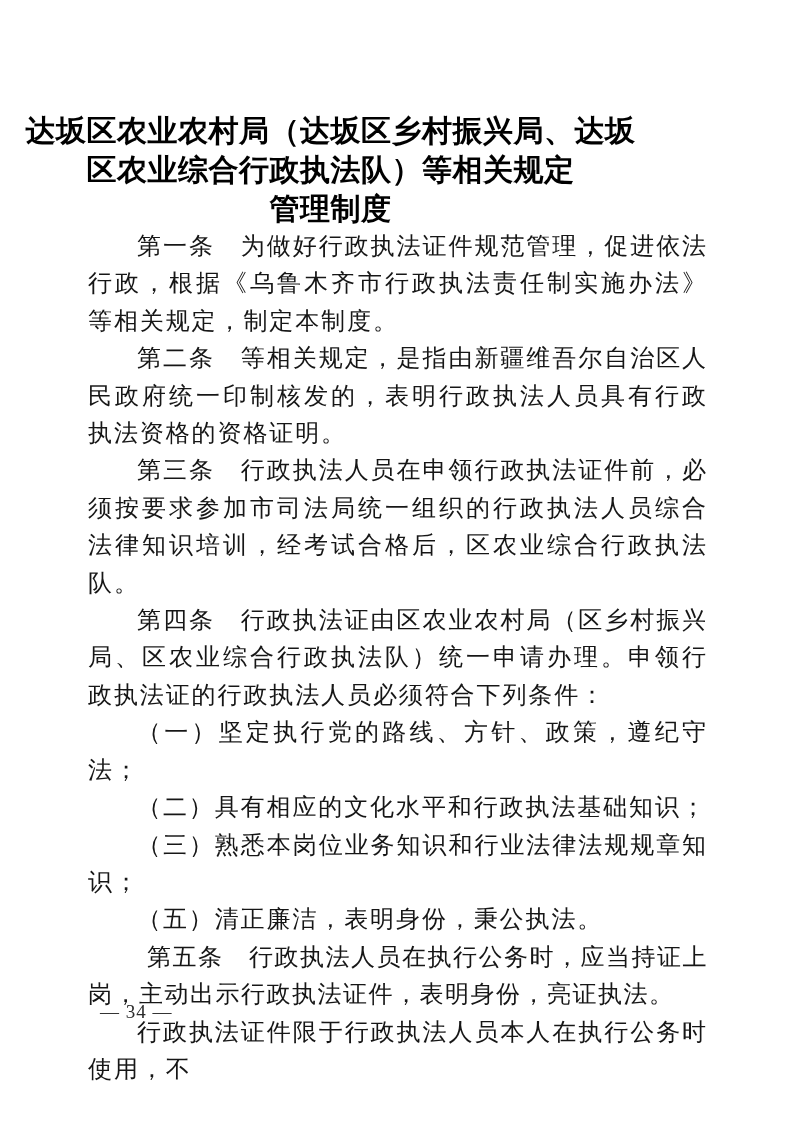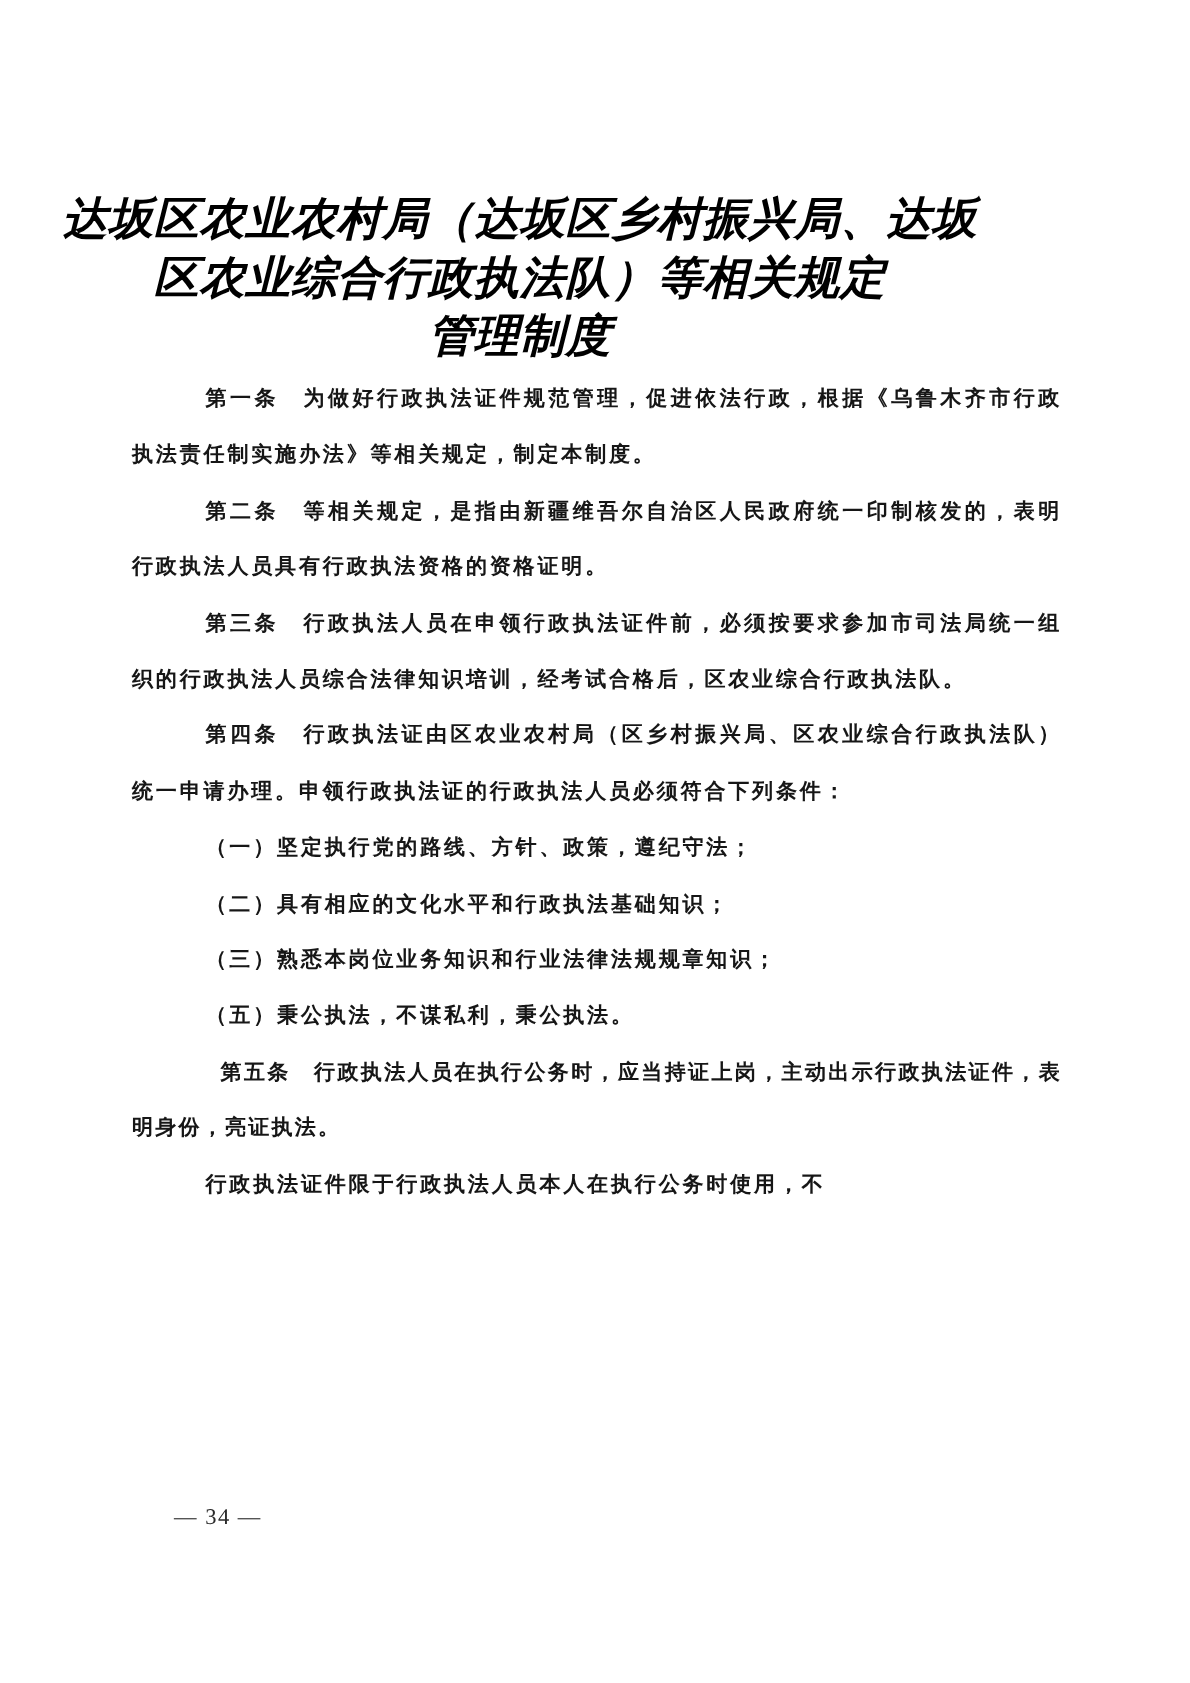--- a/index.html
+++ b/index.html
@@ -18,58 +18,56 @@
   .page {
     position: absolute;
     inset: 0;
     background: #ffffff;
   }
   .doc-title {
     position: absolute;
     top: 111px;
     left: 0;
     width: 661px;
-    margin: 16px;
+    margin: 0;
     text-align: center;
     font-size: 30px;
     line-height: 39px;
     font-weight: bold;
     letter-spacing: 0.5px;
     color: #000000;
-    font-style: italic;
   }
   .doc-title .title-line {
     display: block;
   }
   .doc-body {
     position: absolute;
-    top: 248px;
+    top: 228px;
     left: 88px;
     width: 620px;
-    font-size: 14px;
+    font-size: 24px;
     line-height: 37.4px;
     letter-spacing: 1.9px;
     color: #161616;
-    font-weight: bold;
   }
   .doc-body p.para {
     margin: 0;
     padding: 0;
     text-align: justify;
     text-indent: 49px;
   }
   .doc-body p.para.deep-indent {
     text-indent: 59px;
     letter-spacing: 1.5px;
   }
   .page-footer {
     position: absolute;
     top: 1002px;
-    left: 116px;
-    font-size: 15px;
+    left: 100px;
+    font-size: 19px;
     letter-spacing: 1px;
     color: #2a2a2a;
     line-height: 20px;
   }
 </style>
 </head>
 <body>
 
 <div class="page">
 
@@ -80,20 +78,20 @@
   </h1>
 
   <div class="doc-body">
     <p class="para">第一条　为做好行政执法证件规范管理，促进依法行政，根据《乌鲁木齐市行政执法责任制实施办法》等相关规定，制定本制度。</p>
     <p class="para">第二条　等相关规定，是指由新疆维吾尔自治区人民政府统一印制核发的，表明行政执法人员具有行政执法资格的资格证明。</p>
     <p class="para">第三条　行政执法人员在申领行政执法证件前，必须按要求参加市司法局统一组织的行政执法人员综合法律知识培训，经考试合格后，区农业综合行政执法队。</p>
     <p class="para">第四条　行政执法证由区农业农村局（区乡村振兴局、区农业综合行政执法队）统一申请办理。申领行政执法证的行政执法人员必须符合下列条件：</p>
     <p class="para">（一）坚定执行党的路线、方针、政策，遵纪守法；</p>
     <p class="para">（二）具有相应的文化水平和行政执法基础知识；</p>
     <p class="para">（三）熟悉本岗位业务知识和行业法律法规规章知识；</p>
-    <p class="para">（五）秉公执法，不谋私利，秉公执法。</p>
+    <p class="para">（五）清正廉洁，表明身份，秉公执法。</p>
     <p class="para deep-indent">第五条　行政执法人员在执行公务时，应当持证上岗，主动出示行政执法证件，表明身份，亮证执法。</p>
     <p class="para">行政执法证件限于行政执法人员本人在执行公务时使用，不</p>
   </div>
 
   <div class="page-footer">— 34 —</div>
 
 </div>
 
 </body></html>

